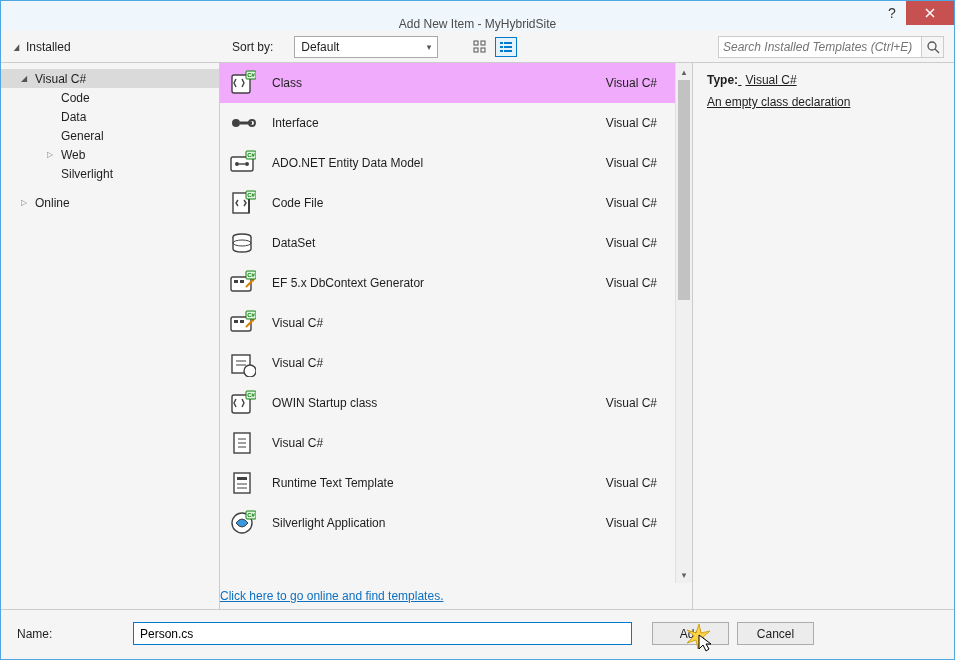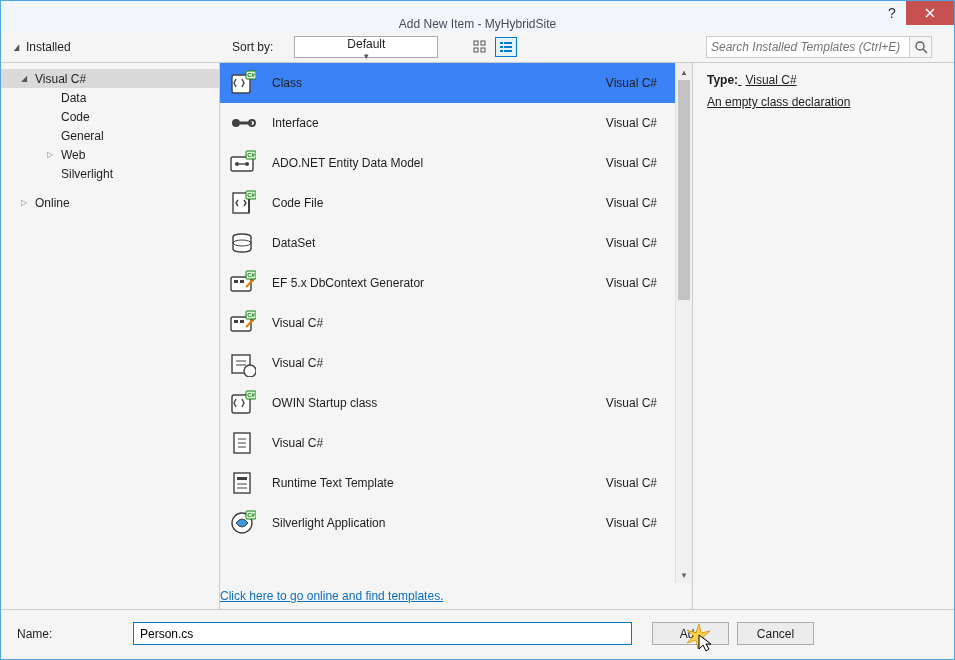--- a/index.html
+++ b/index.html
@@ -10,25 +10,25 @@
 .title { flex: 1; text-align: center; color: #4b4b4b; font-size: 12px; }
 .titlebar .right { display: flex; position: absolute; right: 0; top: 0; height: 30px; }
 .help-btn { width: 28px; height: 24px; display: flex; align-items: center; justify-content: center; color: #333; font-size: 14px; cursor: pointer; }
 .close-btn { width: 48px; height: 24px; background: #c75050; color: #fff; display: flex; align-items: center; justify-content: center; font-size: 13px; cursor: pointer; }
 
 
 .toolbar { height: 32px; border-bottom: 1px solid #ccc; display: flex; align-items: center; background: #f5f5f5; }
 .tree-header { width: 219px; padding: 0 12px; color: #1e1e1e; font-size: 12px; display: flex; align-items: center; gap: 6px; cursor: pointer; }
 .tree-header .tri { font-size: 9px; color: #555; display: inline-block; transform: scaleX(0.8); }
 .sort-area { display: flex; align-items: center; gap: 21px; padding-left: 12px; font-size: 12px; color: #1e1e1e; }
-.sort-select { width: 144px; height: 22px; border: 1px solid #aaa; background: #fff; font-size: 12px; padding: 0 6px; display: flex; align-items: center; justify-content: space-between; cursor: pointer; flex-direction: column; }
+.sort-select { width: 144px; height: 22px; border: 1px solid #aaa; background: #fff; font-size: 12px; padding: 0 6px; display: flex; align-items: center; justify-content: space-between; cursor: pointer; }
 .view-btns { display: flex; gap: 4px; margin-left: 10px; }
 .view-btn { width: 22px; height: 20px; display: flex; align-items: center; justify-content: center; cursor: pointer; }
 .view-btn.active { border: 1px solid #007acc; background: #e6f2fa; }
-.search-wrap { margin-left: auto; margin-right: 22px; display: flex; align-items: center; }
+.search-wrap { margin-left: auto; margin-right: 10px; display: flex; align-items: center; }
 .search-box { width: 204px; height: 22px; border: 1px solid #ccc; background: #fff; display: flex; align-items: center; padding: 0 4px; }
 .search-box input { flex: 1; border: none; outline: none; font-size: 12px; color: #666; font-style: italic; background: transparent; }
 .search-icon-btn { width: 22px; height: 22px; border: 1px solid #ccc; border-left: none; display: flex; align-items: center; justify-content: center; cursor: pointer; }
 
 
 .main { display: flex; flex: 1; overflow: hidden; }
 
 
 .tree { width: 219px; border-right: 1px solid #ccc; background: #f5f5f5; padding-top: 6px; font-size: 12px; color: #1e1e1e; }
 .tree-item { padding: 2px 0 2px 20px; display: flex; align-items: center; gap: 4px; cursor: pointer; height: 19px; }
@@ -36,21 +36,21 @@
 .tree-item .tri { width: 10px; font-size: 8px; color: #555; }
 .tree-item .tri.empty { visibility: hidden; }
 .tree-sub { padding-left: 46px; }
 .tree-sub .tree-item { padding-left: 0; }
 .tree-top2 { margin-top: 10px; }
 
 
 .templates-wrap { width: 473px; display: flex; flex-direction: column; border-right: 1px solid #ccc; background:#f5f5f5;}
 .templates { flex: 1; overflow-y: auto; background: #f5f5f5; position: relative; }
 .template-row { height: 40px; display: flex; align-items: center; padding: 0 10px 0 8px; cursor: pointer; }
-.template-row.sel { background: #3b82f6; }
+.template-row.sel { background: #f0abfc; }
 .tpl-icon { width: 28px; height: 28px; margin-right: 16px; display: flex; align-items: center; justify-content: center; flex-shrink: 0; }
 .tpl-name { flex: 1; font-size: 12px; color: #1e1e1e; }
 .tpl-lang { font-size: 12px; color: #1e1e1e; padding-right: 8px; }
 .scroll-track { position: absolute; right: 0; top: 0; bottom: 0; width: 17px; background: #f0f0f0; border-left: 1px solid #e0e0e0; }
 .scroll-arrow { height: 17px; display: flex; align-items: center; justify-content: center; color: #606060; font-size: 9px; }
 .scroll-thumb { background: #c2c2c2; margin: 0 2px; height: 220px; }
 .templates-inner { margin-right: 17px; }
 
 
 .details { flex: 1; background: #f5f5f5; padding: 10px 14px; font-size: 12px; color: #1e1e1e; text-decoration: underline; }
@@ -135,25 +135,25 @@
 <div class="main">
 
   <div class="tree">
     <div class="tree-item sel">
       <span class="tri">◢</span>
       <span>Visual C#</span>
     </div>
     <div class="tree-sub">
       <div class="tree-item">
           <span class="tri empty">▷</span>
+          <span>Code</span>
+        </div>
+      <div class="tree-item">
+          <span class="tri empty">▷</span>
           <span>Data</span>
-        </div>
-      <div class="tree-item">
-          <span class="tri empty">▷</span>
-          <span>Code</span>
         </div>
       <div class="tree-item">
           <span class="tri empty">▷</span>
           <span>General</span>
         </div>
       <div class="tree-item">
           <span class="tri" style="color:#888">▷</span>
           <span>Web</span>
         </div>
       <div class="tree-item">

